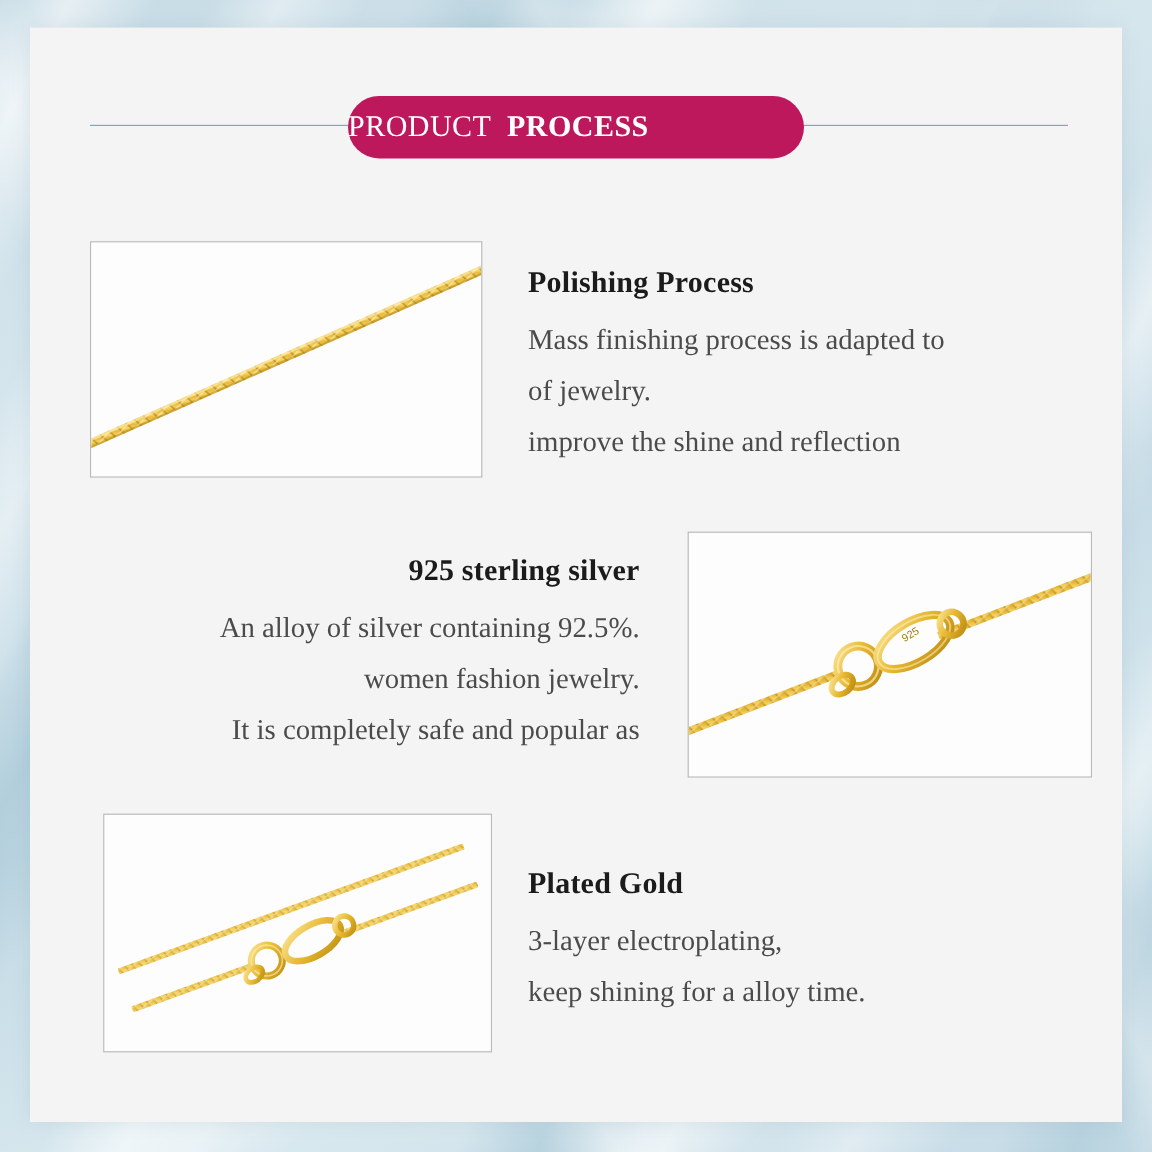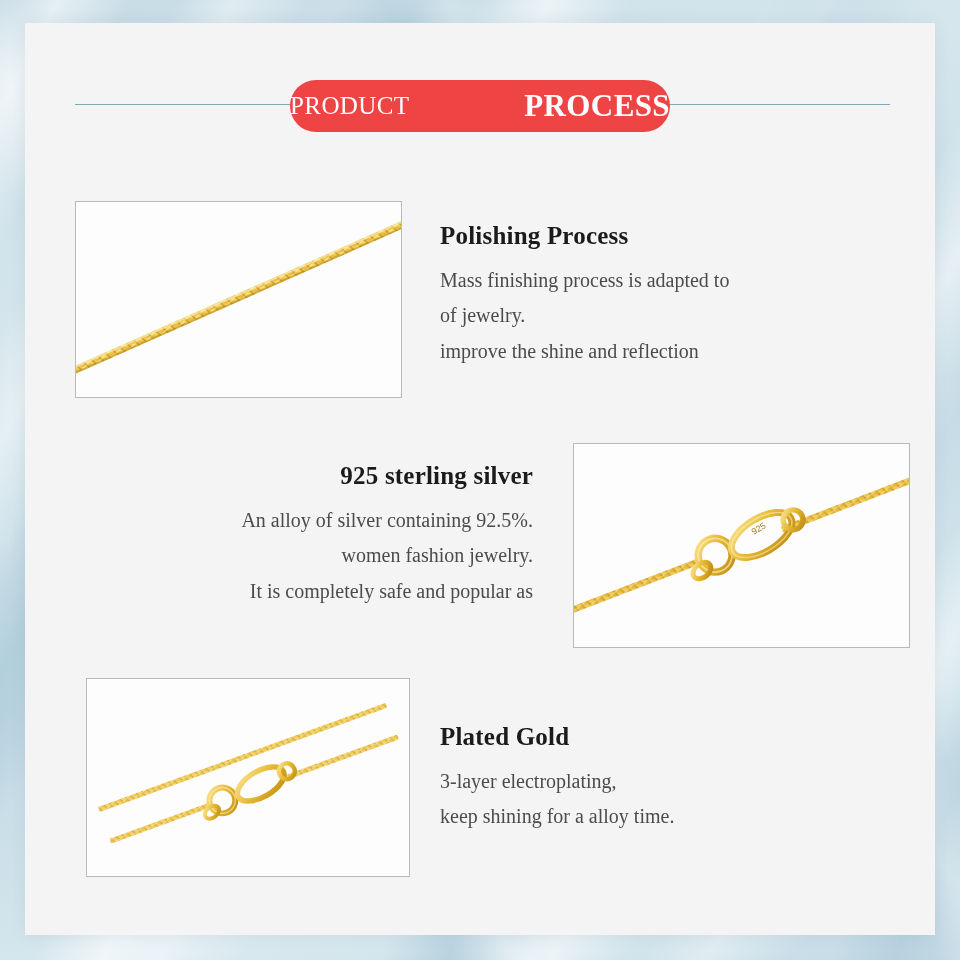--- a/index.html
+++ b/index.html
@@ -55,28 +55,28 @@
     position:absolute; top:81px; height:1px;
     background:#7fa9b4;
   }
   .rule.left  { left:50px;  width:225px; }
   .rule.right { left:640px; width:225px; }
 
   #title-pill {
     position:absolute;
     left:265px; top:57px;
     width:380px; height:52px;
-    background:#ef4444;
+    background:#be185d;
     border-radius:26px;
-    display:flex; align-items:center; justify-content:space-between;
+    display:flex; align-items:center; justify-content:flex-start;
     color:#ffffff;
     letter-spacing:0.4px;
   }
   #title-pill .w1 { font-size:25px; font-weight:400; }
-  #title-pill .w2 { font-size:31px; font-weight:700; margin-left:13px; }
+  #title-pill .w2 { font-size:25px; font-weight:700; margin-left:13px; }
 
   
   .row { position:absolute; width:910px; }
   #row-1 { top:155px; height:225px; }
   #row-2 { top:397px; height:225px;text-align:right; }
   #row-3 { top:632px; height:230px; }
 
   .photo-frame {
     position:absolute;
     border:1px solid #b9b9b9;
@@ -94,21 +94,21 @@
 
   .heading {
     font-size:25px;
     font-weight:700;
     color:#1b1b1b;
     letter-spacing:0.2px;
     margin-bottom:13px;
     white-space:nowrap;
   }
   .body-line {
-    font-size:20px;
+    font-size:24px;
     color:#4b4b4b;
     line-height:1.77;
     white-space:nowrap;
   }
 
   
   .photo-frame svg { display:block; width:100%; height:100%; }
 </style>
 </head>
 <body>

